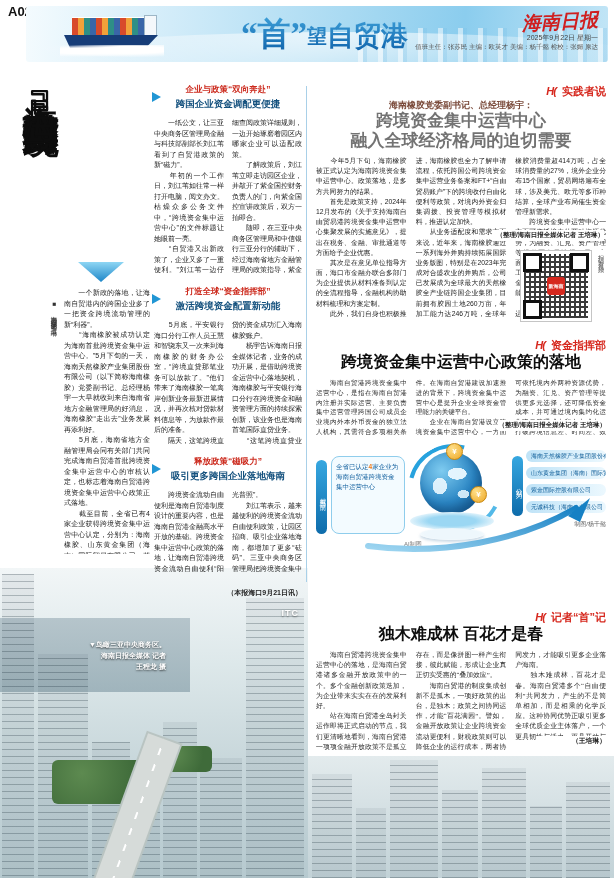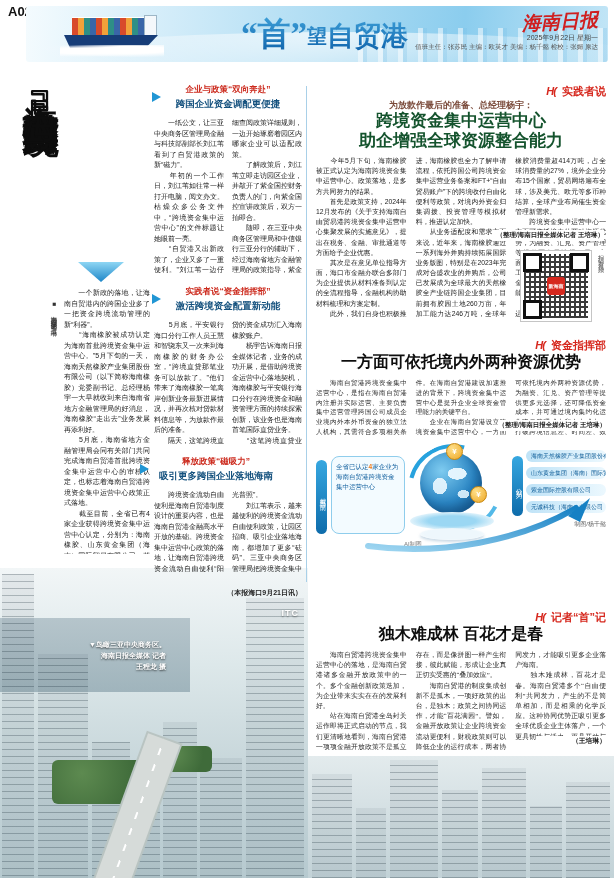--- a/index.html
+++ b/index.html
@@ -42,28 +42,28 @@
   .body-txt{font-size:7px;line-height:1.5;text-align:justify;color:#222;overflow:hidden;}
   .col1{left:64px;top:288px;width:86px;height:266px;}
   .divider-v{left:306px;top:86px;width:1px;height:496px;background:#a9d0e8;}
   .sec-head{width:148px;text-align:center;}
   .sec-head .marker{position:absolute;left:-2px;top:8px;width:0;height:0;
     border-left:9px solid #2196d4;border-top:5px solid transparent;border-bottom:5px solid transparent;}
   .kicker{display:block;font-size:8.5px;font-weight:bold;color:#cc2a1d;}
   .sec-title{display:block;font-size:9.5px;font-weight:bold;color:#14517e;margin-top:2px;}
   .sec1h{left:154px;top:84px;} .sec1b{left:154px;top:118px;width:148px;height:160px;column-count:2;column-gap:8px;column-fill:auto;}
   .sec2h{left:154px;top:286px;} .sec2b{left:154px;top:320px;width:148px;height:128px;column-count:2;column-gap:8px;column-fill:auto;}
-  .sec3h{left:142px;top:456px;} .sec3b{left:154px;top:490px;width:148px;height:92px;column-count:2;column-gap:8px;column-fill:auto;}
+  .sec3h{left:154px;top:456px;} .sec3b{left:154px;top:490px;width:148px;height:92px;column-count:2;column-gap:8px;column-fill:auto;}
   .dateline{left:214px;top:588px;width:88px;font-size:7px;font-weight:bold;text-align:right;color:#222;}
   
   .tag-head{width:290px;text-align:right;font-size:11px;font-weight:900;color:#d6281e;}
   .tag-head .mark{font-style:italic;margin-right:3px;letter-spacing:-1px;}
   .prac-h{left:316px;top:84px;}
   .prac-kicker{left:316px;top:99px;width:290px;text-align:center;font-size:9px;font-weight:bold;color:#7a4a3a;}
-  .prac-headline{left:316px;top:111px;width:290px;text-align:center;font-size:17px;font-weight:900;line-height:1.2;color:#14532d;}
+  .prac-headline{left:316px;top:111px;width:290px;text-align:center;font-size:17px;font-weight:900;line-height:1.2;color:#737373;}
   .prac-body{left:316px;top:156px;width:290px;height:172px;column-count:3;column-gap:9px;column-fill:auto;font-size:6.8px;}
   .prac-credit{left:492px;top:230px;width:112px;font-size:6.5px;font-weight:bold;text-align:right;background:#fff;padding:1px 0;}
   .qr-wrap{left:520px;top:250px;width:86px;height:76px;background:#fff;z-index:3;display:flex;}
   .qr{position:relative;width:70px;height:70px;border:1px solid #c5c5c5;background:#fff;}
   .qr .pat{position:absolute;inset:3px;
     background:repeating-linear-gradient(0deg,#1a1a1a 0 2px,transparent 2px 5px),
                repeating-linear-gradient(90deg,#1a1a1a 0 2px,transparent 2px 5px);opacity:.85;}
   .qr .f{position:absolute;width:13px;height:13px;border:3px solid #111;background:#fff;}
   .qr .f1{left:2px;top:2px;} .qr .f2{right:2px;top:2px;} .qr .f3{left:2px;bottom:2px;}
   .qr .chip{position:absolute;left:26px;top:26px;width:18px;height:18px;border-radius:3px;background:#d6281e;
@@ -175,21 +175,21 @@
 　　年初的一个工作日，刘江苇如往常一样打开电脑，阅文办文。枯燥众多公务文件中，“跨境资金集中运营中心”的文件标题让她眼前一亮。
 　　“自贸港又出新政策了，企业又多了一重便利。”刘江苇一边仔细查阅政策详细规则，一边开始琢磨着园区内哪家企业可以适配政策。
 　　了解政策后，刘江苇立即走访园区企业，并敲开了紫金国控财务负责人的门，向紫金国控宣讲政策后，双方一拍即合。
 　　随即，在三亚中央商务区管理局和中信银行三亚分行的辅助下，经过海南省地方金融管理局的政策指导，紫金国控成功被认定为海南自贸港首批跨境资金集中运营中心之一。
 　　实际上，让刘江苇眼前一亮的文件，就是去年12月底海南省地方金融管理局等五部门联合下发的《关于支持海南自由贸易港跨境资金集中运营中心集聚发展的实施意见》（以下简称《意见》），《意见》明确鼓励跨国公司在海南自贸港设立跨境资金集中运营中心并逐步集聚发展，在税务、金融、审批通道等多方面给予企业支持政策。
 　　那么，跨境资金集中运营中心是什么？
 　　“通俗地讲，跨境资金集中运营中心就是企业设在海南自贸港的‘资金指挥部’，用于统一管理和调配集团境内外子公司的跨境资金。”中国银行海南省分行交易银行部副总经理王杰介绍，相比传统模式，可集中处理收付、换汇、融资等事务，提升资金使用效率，降低成本，优化集团整体资金运作。</div>
 
   <div class="blk sec-head sec2h">
     <span class="marker"></span>
-    <span class="kicker">实践者说“资金指挥部”</span>
+    <span class="kicker">打造全球“资金指挥部”</span>
     <span class="sec-title">激活跨境资金配置新动能</span>
   </div>
   <div class="blk body-txt pre sec2b">　　5月底，平安银行海口分行工作人员王慧和智骁东又一次来到海南橡胶的财务办公室，“跨境直贷那笔业务可以放款了。”他们带来了海南橡胶一笔离岸创新业务最新进展情况，并再次核对贷款材料信息等，为放款作最后的准备。
 　　隔天，这笔跨境直贷的资金成功汇入海南橡胶账户。
 　　杨宇告诉海南日报全媒体记者，业务的成功开展，是借助跨境资金运营中心落地契机，海南橡胶与平安银行海口分行在跨境资金和融资管理方面的持续探索创新，该业务也是海南首笔国际直贷业务。
 　　“这笔跨境直贷业务，搭配货币互换（CCS）业务、外汇衍生品交易有效控制汇率波动风险，为公司节省融资成本100万元，提升了资金配置效率。”杨宇说。
 　　近年来，海南橡胶通过一系列海外并购持续拓展国际业务版图，境外企业分布在东南亚、欧美以及非洲等地区15个国家，贸易网络遍布全球，涉及美元、欧元等多币种结算，全球产业布局催生资金管理新需求。
 　　跨境资金集中运营中心被认定后，海南橡胶为充分发挥跨境资金集中运营中心效能，提升全球资金配置效率，在境外核心账户管理等方面上，推动融资等业务落地，跨境资金集中调配能力持续增强。</div>
 
   <div class="blk sec-head sec3h">
@@ -200,24 +200,24 @@
   <div class="blk body-txt pre sec3b">　　跨境资金流动自由便利是海南自贸港制度设计的重要内容，也是海南自贸港金融高水平开放的基础。跨境资金集中运营中心政策的落地，让海南自贸港跨境资金流动自由便利“阳光普照”。
 　　刘江苇表示，越来越便利的跨境资金流动自由便利政策，让园区招商、吸引企业落地海南，都增加了更多“砝码”。三亚中央商务区管理局把跨境资金集中运营中心政策作为招商的重要抓手，在前往北京、上海、山东、福建等地招商中，不少企业对该政策颇感兴趣。在这个跨境“资金指挥部”的吸引下，越来越多的大型企业也正落户园区。
 　　中国银行海南金融研究院研究员晏宾认为，跨境资金集中运营中心对于带动人民币跨境流动，海南打造投融资枢纽具有重要意义。
 　　“首批跨境资金集中运营中心的落地不仅是对国家战略部署的有力响应，更是海南自贸港实现高质量发展、发挥独特优势、融入全球经济格局的迫切需要，符合自贸港建设中对于提升贸易投资自由化便利化水平的要求，有助于实现跨国公司资金的跨境集中运营管理。”</div>
   <div class="blk dateline">（本报海口9月21日讯）</div>
 
   <div class="blk tag-head prac-h">
     <span class="mark">H(</span>
     <span>实践者说</span>
   </div>
-  <div class="blk prac-kicker">为放款作最后的准备、总经理杨宇：</div>
+  <div class="blk prac-kicker">海南橡胶党委副书记、总经理杨宇：</div>
   <div class="blk prac-headline">
     <div>跨境资金集中运营中心</div>
-    <div>助企增强全球资源整合能力</div>
+    <div>融入全球经济格局的迫切需要</div>
   </div>
   <div class="blk body-txt pre prac-body">　　今年5月下旬，海南橡胶被正式认定为海南跨境资金集中运营中心。政策落地，是多方共同努力的结果。
 　　首先是政策支持，2024年12月发布的《关于支持海南自由贸易港跨境资金集中运营中心集聚发展的实施意见》，提出在税务、金融、审批通道等方面给予企业优惠。
 　　其次是在意见单位指导方面，海口市金融办联合多部门为企业提供从材料准备到认定的全流程指导，金融机构协助材料梳理和方案定制。
 　　此外，我们自身也积极推进，海南橡胶也全力了解申请流程，依托跨国公司跨境资金集中运营业务备案和FT+“自由贸易账户”下的跨境收付自由化便利等政策，对境内外资金归集调拨、投资管理等模拟材料，推进认定加快。
 　　从业务适配度和需求方面来说，近年来，海南橡胶通过一系列海外并购持续拓展国际业务版图，特别是在2023年完成对合盛农业的并购后，公司已发展成为全球最大的天然橡胶全产业链跨国企业集团，目前拥有胶园土地260万亩，年加工能力达246万吨，全球年橡胶消费量超414万吨，占全球消费量的27%，境外企业分布15个国家，贸易网络遍布全球，涉及美元、欧元等多币种结算，全球产业布局催生资金管理新需求。
 　　跨境资金集中运营中心一方面可依托境内外两种资源优势，为融资、汇兑、资产管理等提供更多元选择；另一方面，其通过EF账户等跨境资金工具可以较好满足企业跨境资金进出需求，提升资金利用效能。
 　　整体而言，跨境资金集中运营中心将持续为全球业务的拓展提供有力支撑，助力增强全球资源整合能力；二是持续获得金融服务国际化支持，依托跨境资金便利等政策支持，企业可在跨境投融资、资金归集等方面获得更优安排，增强国际竞争力；三是巩固提升国家战略资源安全保障能力，从资源禀赋、产业结构、风险管控三个维度全力保障国家战略资源安全。</div>
   <div class="blk prac-credit">（整理/海南日报全媒体记者 王培琳）</div>
   <div class="blk qr-wrap">
@@ -228,21 +228,21 @@
       <div class="f f3"></div>
       <div class="chip">新海南</div>
     </div>
     <div class="qr-cap">扫码看视频</div>
   </div>
 
   <div class="blk tag-head policy-h">
     <span class="mark">H(</span>
     <span>资金指挥部</span>
   </div>
-  <div class="blk policy-headline">一方面可依托境内外两种资源优势</div>
+  <div class="blk policy-headline">跨境资金集中运营中心政策的落地</div>
   <div class="blk body-txt pre serif-txt policy-body">　　海南自贸港跨境资金集中运营中心，是指在海南自贸港内注册并实际运营、主要负责集中运营管理跨国公司成员企业境内外本外币资金的独立法人机构，其需符合多项相关条件。在海南自贸港建设加速推进的背景下，跨境资金集中运营中心是提升企业全球资金管理能力的关键平台。
 　　企业在海南自贸港设立跨境资金集中运营中心，一方面可依托境内外两种资源优势，为融资、汇兑、资产管理等提供更多元选择，还可降低资金成本，并可通过境内集约化运作降低管理成本和人力成本，打破跨境信息差、时间差、效率差，帮助企业实现全球资金“看得见、管得住、调得动、用得好”；另一方面，自贸港EF账户可以较好满足企业跨境资金输出的需要，实现资金管理水平提升和成本下降的双利。</div>
   <div class="blk policy-credit">（整理/海南日报全媒体记者 王培琳）</div>
 
   <div class="blk info">
     <div class="pill pill-l">截至目前</div>
     <div class="bubble"><span>全省已认定</span><span class="num">4</span><span>家企业为海南自贸港跨境资金集中运营中心</span></div>
     <div class="globe">
       <div class="sphere"></div>
       <div class="land"></div>

